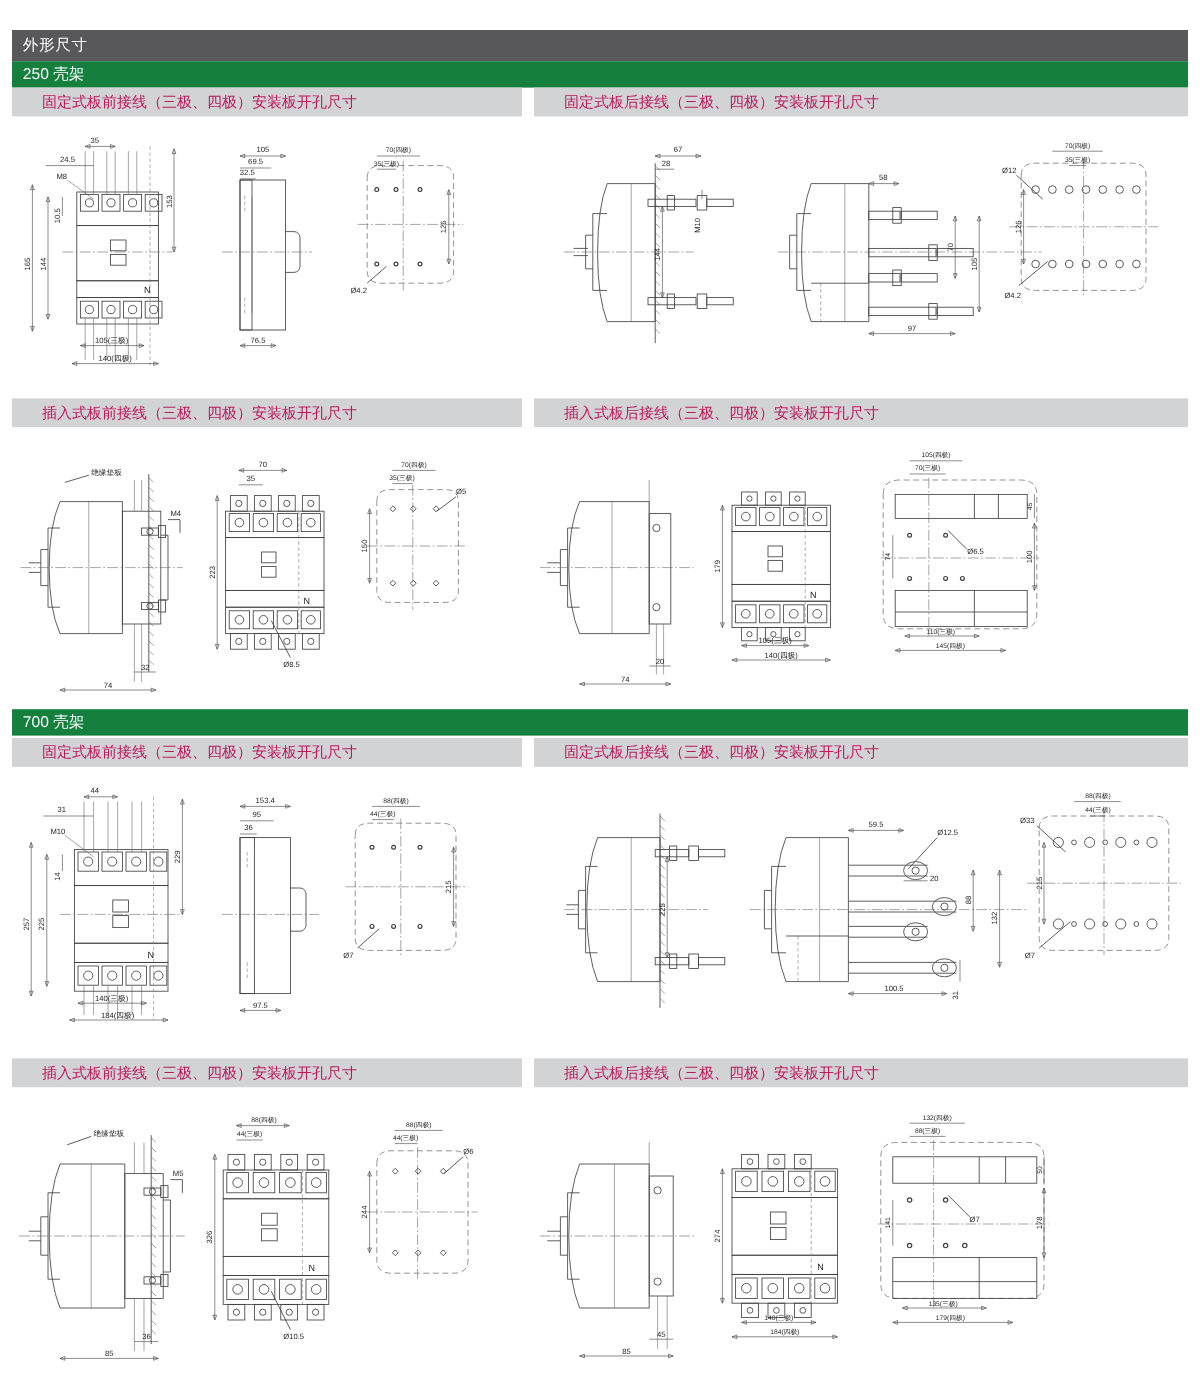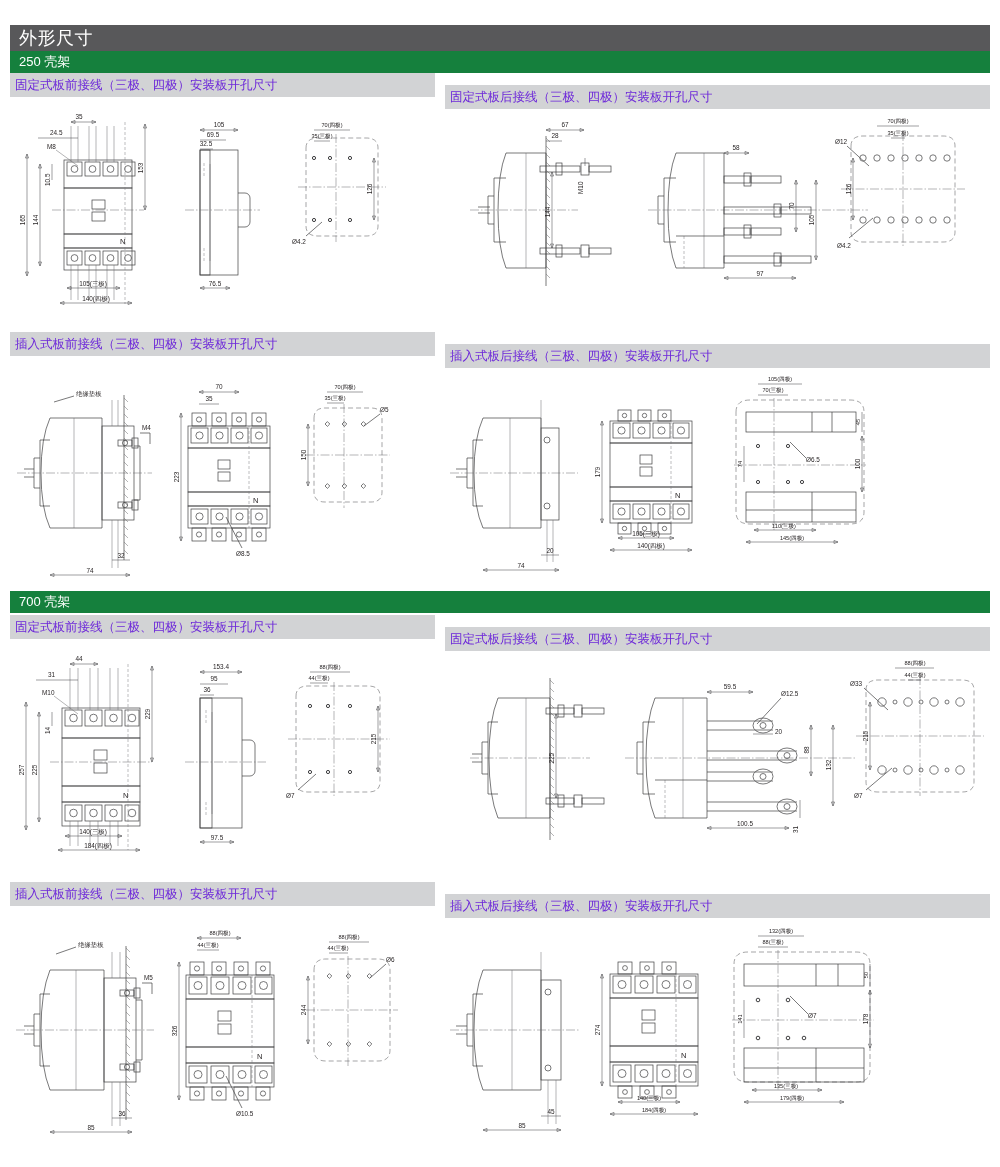--- a/index.html
+++ b/index.html
@@ -2,27 +2,27 @@
 <html lang="zh"><head>
 <meta charset="utf-8">
 <title>外形尺寸</title>
 <style>
   html,body{margin:0;padding:0;background:#ffffff;}
   body{font-family:"Liberation Sans","DejaVu Sans",sans-serif;color:#231f20;}
   .page{position:relative;width:1000px;height:1167px;margin:0 auto;background:#fff;overflow:hidden;}
 
   
   .band-main{position:absolute;left:10px;width:980px;height:26px;background:#58585a;color:#fff;
-             font-size:18px;line-height:26px;padding-left:9px;box-sizing:border-box;letter-spacing:.5px;}
+             font-size:13px;line-height:26px;padding-left:9px;box-sizing:border-box;letter-spacing:.5px;}
   .band-sub{position:absolute;left:10px;width:980px;height:22px;background:#15803d;color:#ffffff;
             font-size:13px;line-height:22px;padding-left:9px;box-sizing:border-box;}
-  .band-item{position:absolute;height:24px;background:#d2d3d5;color:#6d28d9;font-size:12.5px;
-             line-height:24px;padding-left:5px;box-sizing:border-box;}
+  .band-item{position:absolute;height:24px;background:#d2d3d5;color:#be185d;font-size:12.5px;
+             line-height:24px;padding-left:25px;box-sizing:border-box;}
   .band-item.left{left:10px;width:425px;}
-  .band-item.right{left:445px;width:545px;margin-top:12px;}
+  .band-item.right{left:445px;width:545px;}
 
   
   .dwg{position:absolute;}
   svg{display:block;overflow:visible;}
   .ln{stroke:#3f3f41;stroke-width:.7;fill:none;}
   .ln2{stroke:#3f3f41;stroke-width:1;fill:none;}
   .thin{stroke:#6a6a6c;stroke-width:.5;fill:none;}
   .dash{stroke:#6a6a6c;stroke-width:.6;fill:none;stroke-dasharray:5 3;}
   .dashsm{stroke:#7a7a7c;stroke-width:.5;fill:none;stroke-dasharray:3 2;}
   .cl{stroke:#6a6a6c;stroke-width:.5;fill:none;stroke-dasharray:9 2 1.5 2;}

